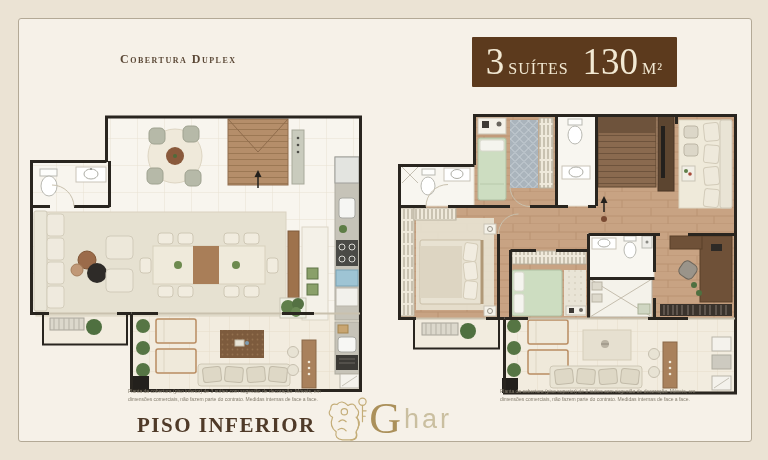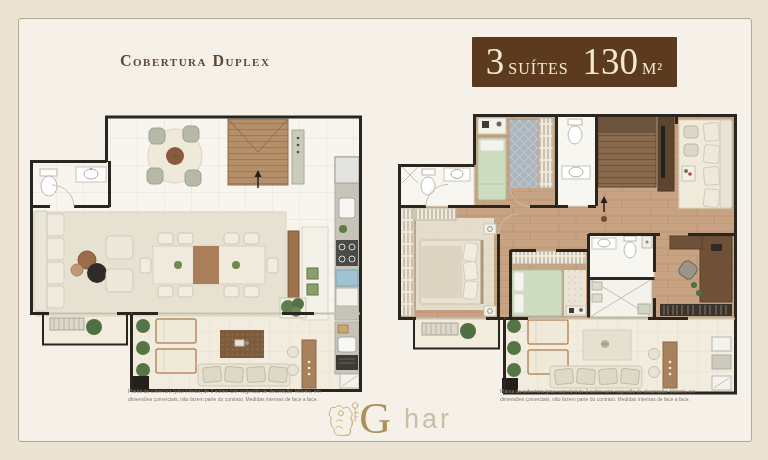--- a/index.html
+++ b/index.html
@@ -1,41 +1,41 @@
 <!DOCTYPE html>
 <html><head>
 <meta charset="utf-8">
 <style>
   * { margin:0; padding:0; box-sizing:border-box; }
   html,body { width:768px; height:460px; }
   body { font-family:"Liberation Serif", serif; background:#ebe3d4; position:relative; overflow:hidden; }
   .stage { position:absolute; inset:0; }
   .card { position:absolute; left:18px; top:18px; width:734px; height:424px;
           background:#f6f1e8; border:1px solid #b3a996; border-radius:3px; }
-  .title { position:absolute; left:120px; top:52px; font-size:16px; color:#5b4836;
+  .title { position:absolute; left:120px; top:52px; font-size:12px; color:#5b4836;
            font-variant:small-caps; letter-spacing:1.5px; font-weight:600; }
   .badge { position:absolute; left:472px; top:37px; width:205px; height:50px; background:#5c3a1d;
            display:flex; align-items:baseline; justify-content:center; color:#f2e9d3; border-radius:1px; }
   .badge .big { font-size:37px; line-height:50px; font-family:"Liberation Serif", serif; }
   .badge .small { font-size:16px; text-transform:uppercase; letter-spacing:1px; margin-left:4px; }
   .badge .gap { width:14px; }
   .plan { position:absolute; top:112px; }
   .plan.inferior { left:30px; }
   .plan.superior { left:398px; }
   .disclaimer { position:absolute; top:388px; width:200px; font-family:"Liberation Sans", sans-serif;
                 font-size:5px; line-height:1.5; color:#837c6d; }
   .disclaimer.left { left:128px; } .disclaimer.right { left:500px; }
   .floor-label { position:absolute; top:413px; font-size:21px; letter-spacing:1.5px; color:#4f3a28;
                  text-transform:uppercase; font-weight:600; }
   .floor-label.left { left:137px; } .floor-label.right { left:508px; }
   .logo { position:absolute; left:328px; top:390px; width:124px; height:58px;
           display:flex; align-items:center; justify-content:center; }
   .logo .initial { font-family:"Liberation Serif", serif; font-size:44px; color:#ab905a; line-height:1; margin-left:-6px; }
   .logo .rest { font-family:"Liberation Sans", sans-serif; font-size:27px; font-weight:300;
-                color:#cabfa0; letter-spacing:3px; margin-left:13px; }
+                color:#cabfa0; letter-spacing:3px; margin-left:3px; }
 </style>
 </head>
 <body>
 
 <div class="stage">
   <div class="card"></div>
 
   <div class="title">Cobertura Duplex</div>
 
   <div class="badge">
@@ -413,20 +413,21 @@
     </g>
     <g stroke="#c9c1ae" stroke-width="2" fill="none">
       <path d="M18,206.5 H88 M130,206.5 H250 M290,206.5 H337"></path>
       <path d="M28,94.5 A22,22 0 0 1 50,72.5 M132,94.5 A20,20 0 0 1 112,74.5 M100.5,122 A20,20 0 0 1 120.5,102" stroke-width="1"></path>
     </g>
   </svg>
 
   <div class="disclaimer left">Planta da cobertura (piso inferior) de 3 suítes com sugestão de decoração. Móveis, em dimensões comerciais, não fazem parte do contrato. Medidas internas de face a face.</div>
   <div class="disclaimer right">Planta da cobertura (piso superior) de 3 suítes com sugestão de decoração. Móveis, em dimensões comerciais, não fazem parte do contrato. Medidas internas de face a face.</div>
 
+  <div class="floor-label left">Piso Inferior</div>
 
   <div class="logo">
     <svg width="52" height="54" viewBox="0 0 52 54">
       <g stroke="#c4ad78" stroke-width="1.3" fill="none" stroke-linecap="round">
         <path d="M22,12 q-7,-7 -12,-1 q-7,-2 -7,5 q-4,6 2,9 q-4,10 4,16 q-2,8 7,9 h10 q7,-1 5,-8"></path>
         <path d="M22,12 q7,-4 9,3 q5,4 1,10 q4,9 -1,16 q3,9 -6,9"></path>
         <circle cx="18" cy="19" r="3.5"></circle>
         <path d="M12,30 q4,-4 8,0 M11,39 q5,-4 9,1"></path>
         <path d="M31,25 q6,5 2,12"></path>
         <circle cx="38" cy="8" r="4"></circle>

